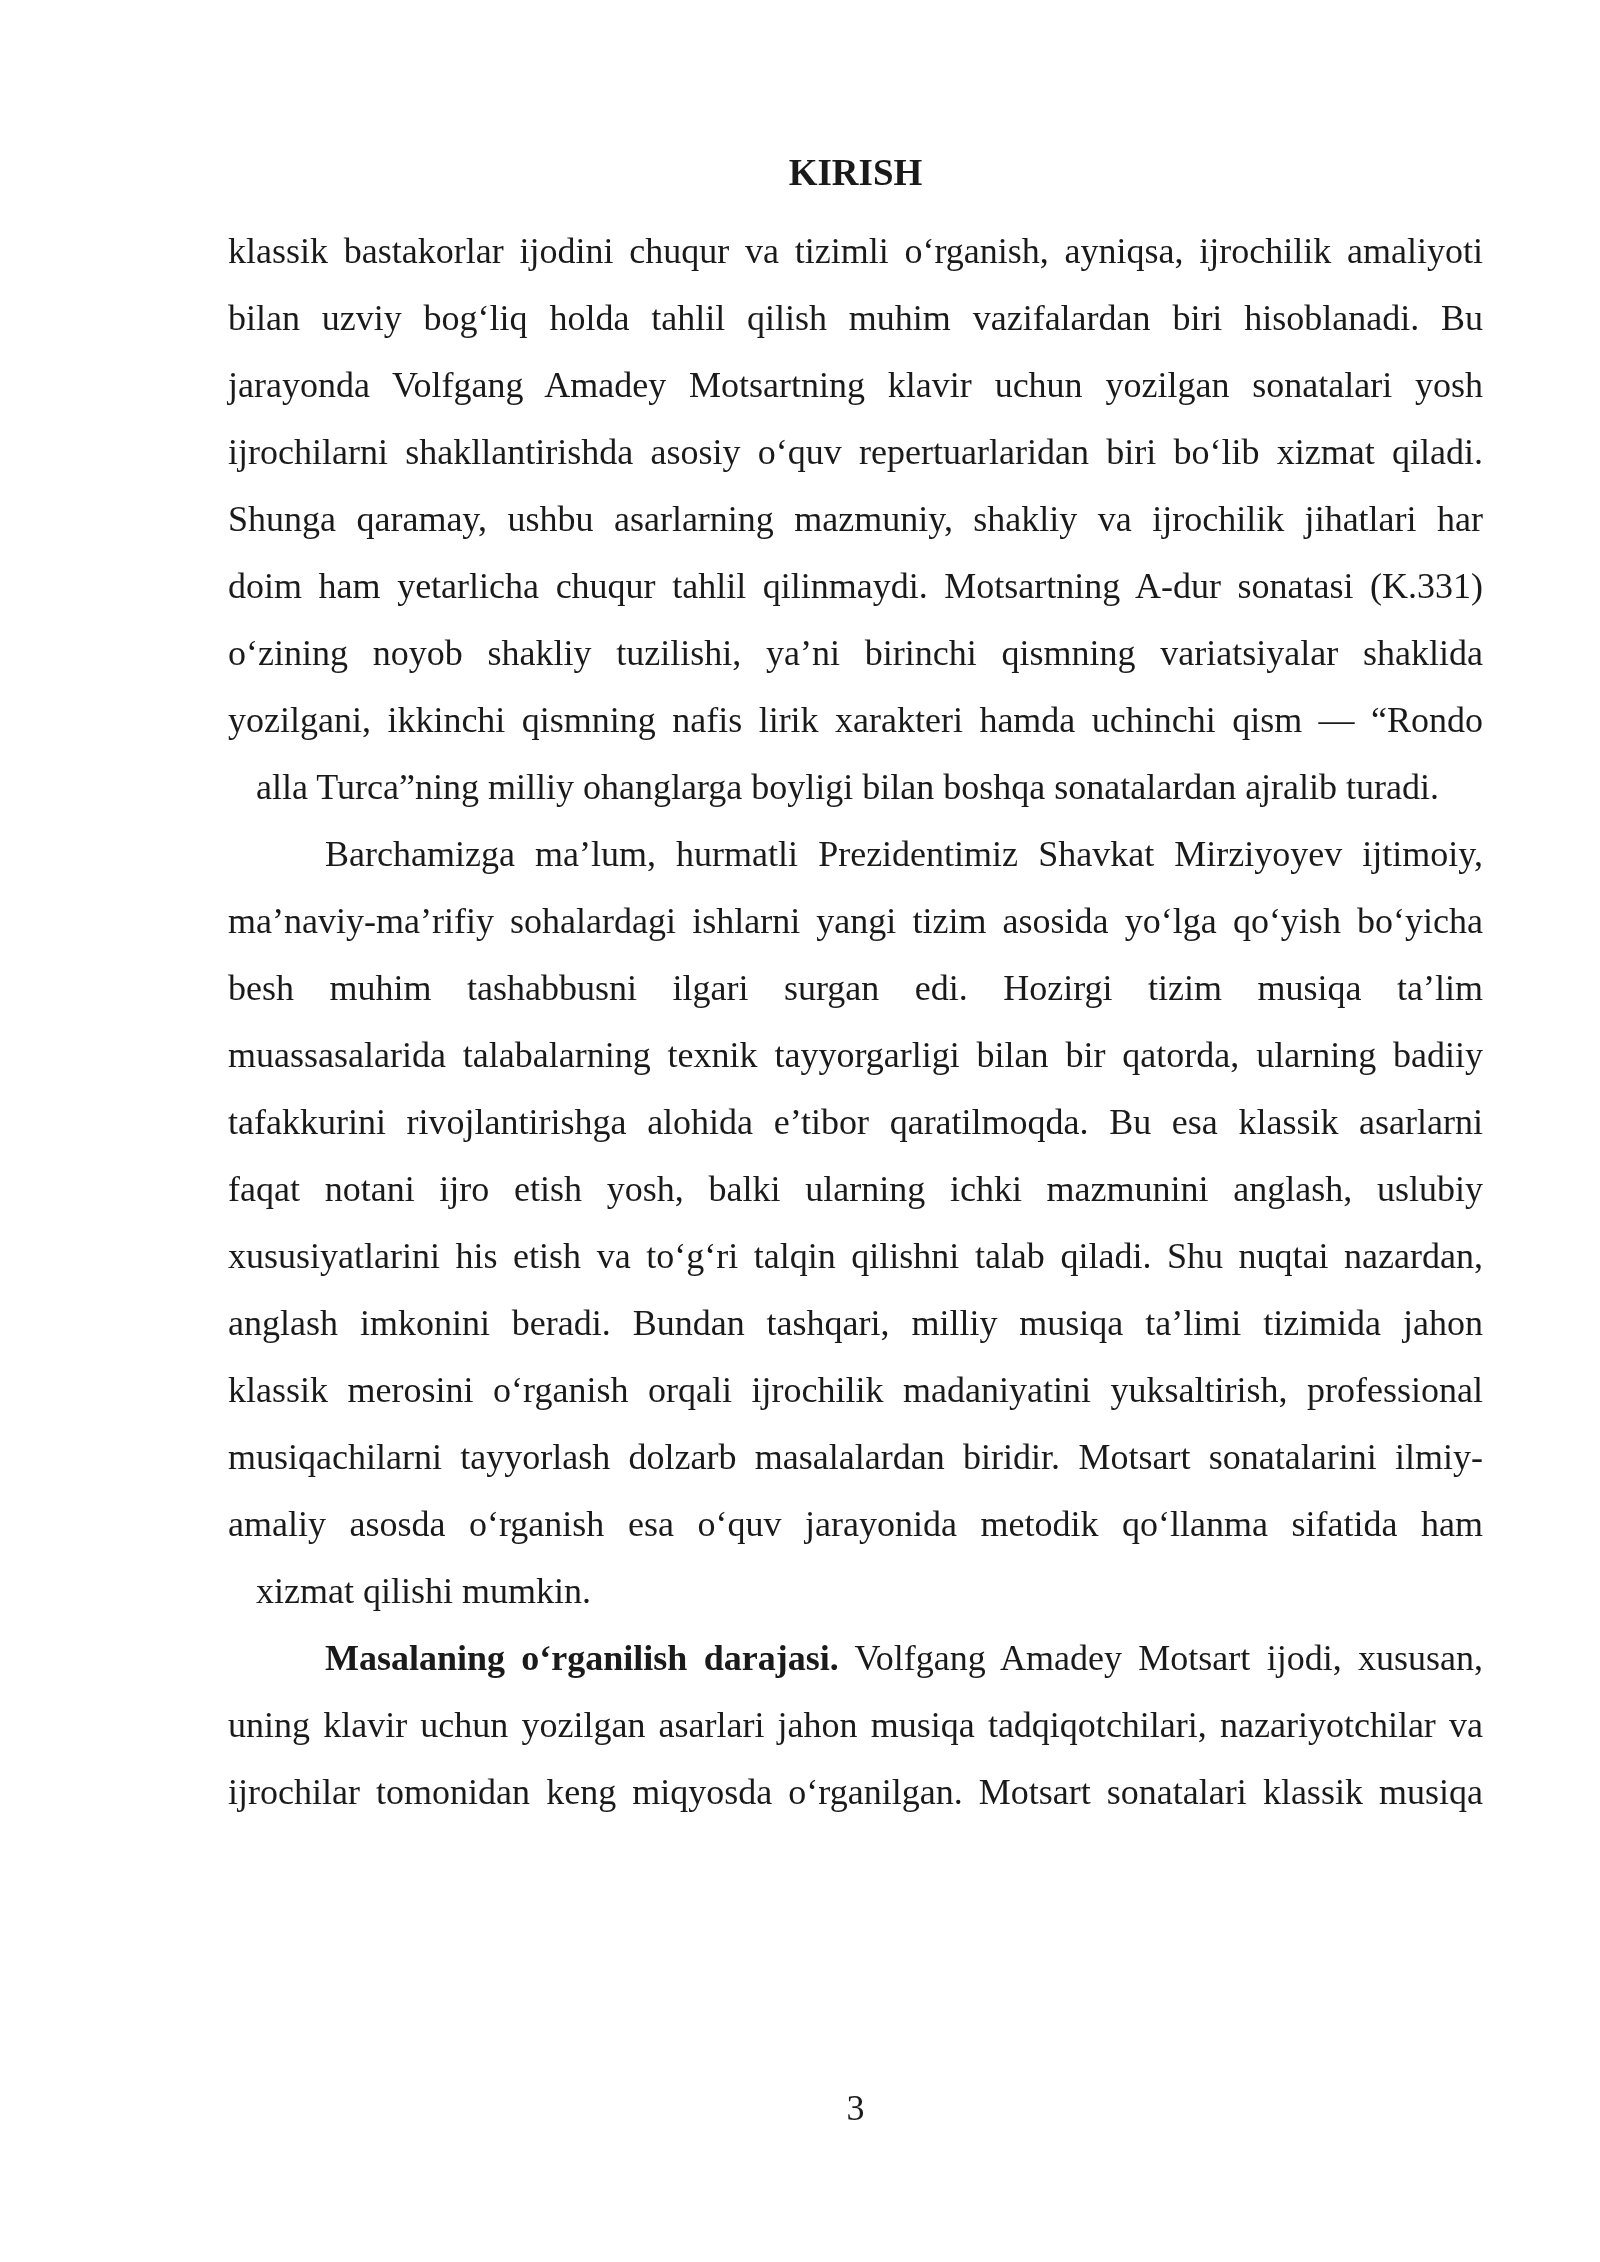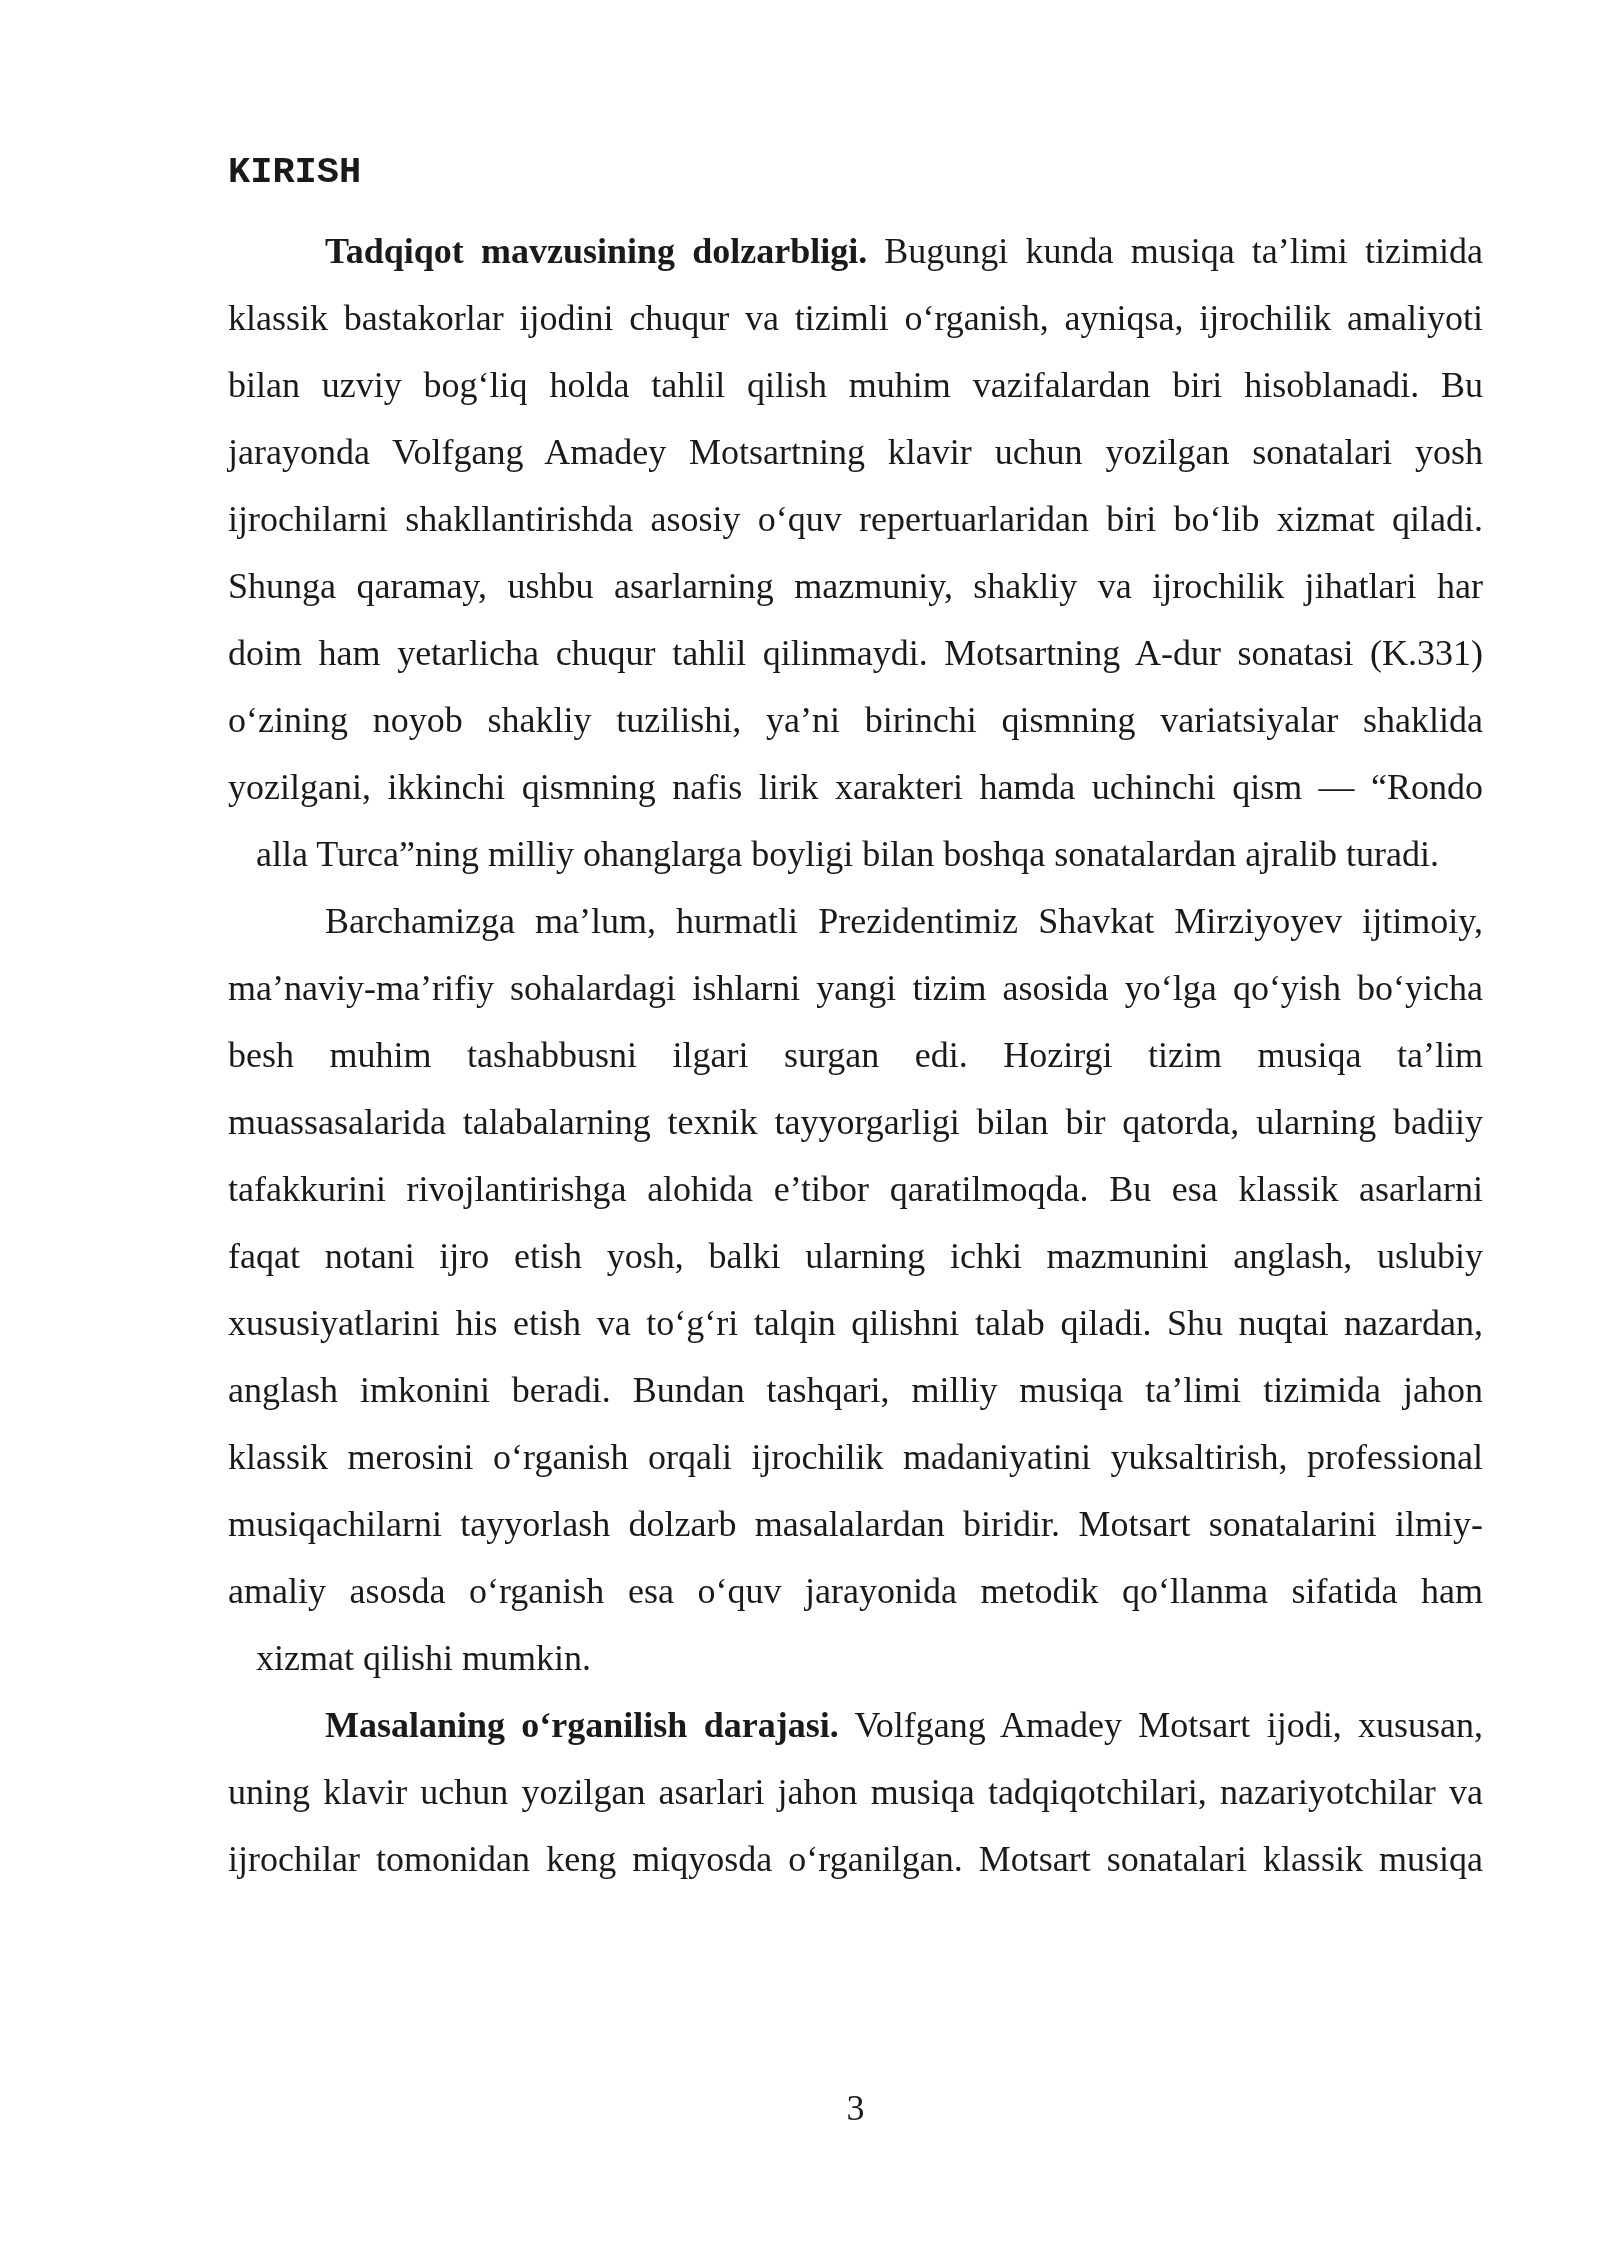--- a/index.html
+++ b/index.html
@@ -19,21 +19,21 @@
   .content {
     position: absolute;
     left: 228px; top: 139px;
     width: 1255px;
   }
   .title {
     margin: 0;
     font-size: 37px;
     font-weight: bold;
     line-height: 67px;
-    font-family: Liberation Mono, monospace;
+    text-align: center;
   }
   #paragraphs .para:first-child { margin-top: 12px; }
   .para { margin: 0; }
   .line {
     font-size: 36px;
     line-height: 67px;
     text-align: justify;
     text-align-last: justify;
     white-space: normal;
   }
@@ -50,21 +50,20 @@
   }
 </style>
 </head>
 <body>
 
 <div class="page" style="color: rgb(26, 26, 26);">
   <div class="content">
     <h1 class="title">KIRISH</h1>
     <div id="paragraphs">
         <div class="para">
-          <div class="line first"><span class="lead">Tadqiqot mavzusining dolzarbligi.</span> Bugungi kunda musiqa ta’limi tizimida</div>
           <div class="line">klassik bastakorlar ijodini chuqur va tizimli oʻrganish, ayniqsa, ijrochilik amaliyoti</div>
           <div class="line">bilan uzviy bogʻliq holda tahlil qilish muhim vazifalardan biri hisoblanadi. Bu</div>
           <div class="line">jarayonda Volfgang Amadey Motsartning klavir uchun yozilgan sonatalari yosh</div>
           <div class="line">ijrochilarni shakllantirishda asosiy oʻquv repertuarlaridan biri boʻlib xizmat qiladi.</div>
           <div class="line">Shunga qaramay, ushbu asarlarning mazmuniy, shakliy va ijrochilik jihatlari har</div>
           <div class="line">doim ham yetarlicha chuqur tahlil qilinmaydi. Motsartning A-dur sonatasi (K.331)</div>
           <div class="line">oʻzining noyob shakliy tuzilishi, ya’ni birinchi qismning variatsiyalar shaklida</div>
           <div class="line">yozilgani, ikkinchi qismning nafis lirik xarakteri hamda uchinchi qism — “Rondo</div>
           <div class="line endline">alla Turca”ning milliy ohanglarga boyligi bilan boshqa sonatalardan ajralib turadi.</div>
         </div>

